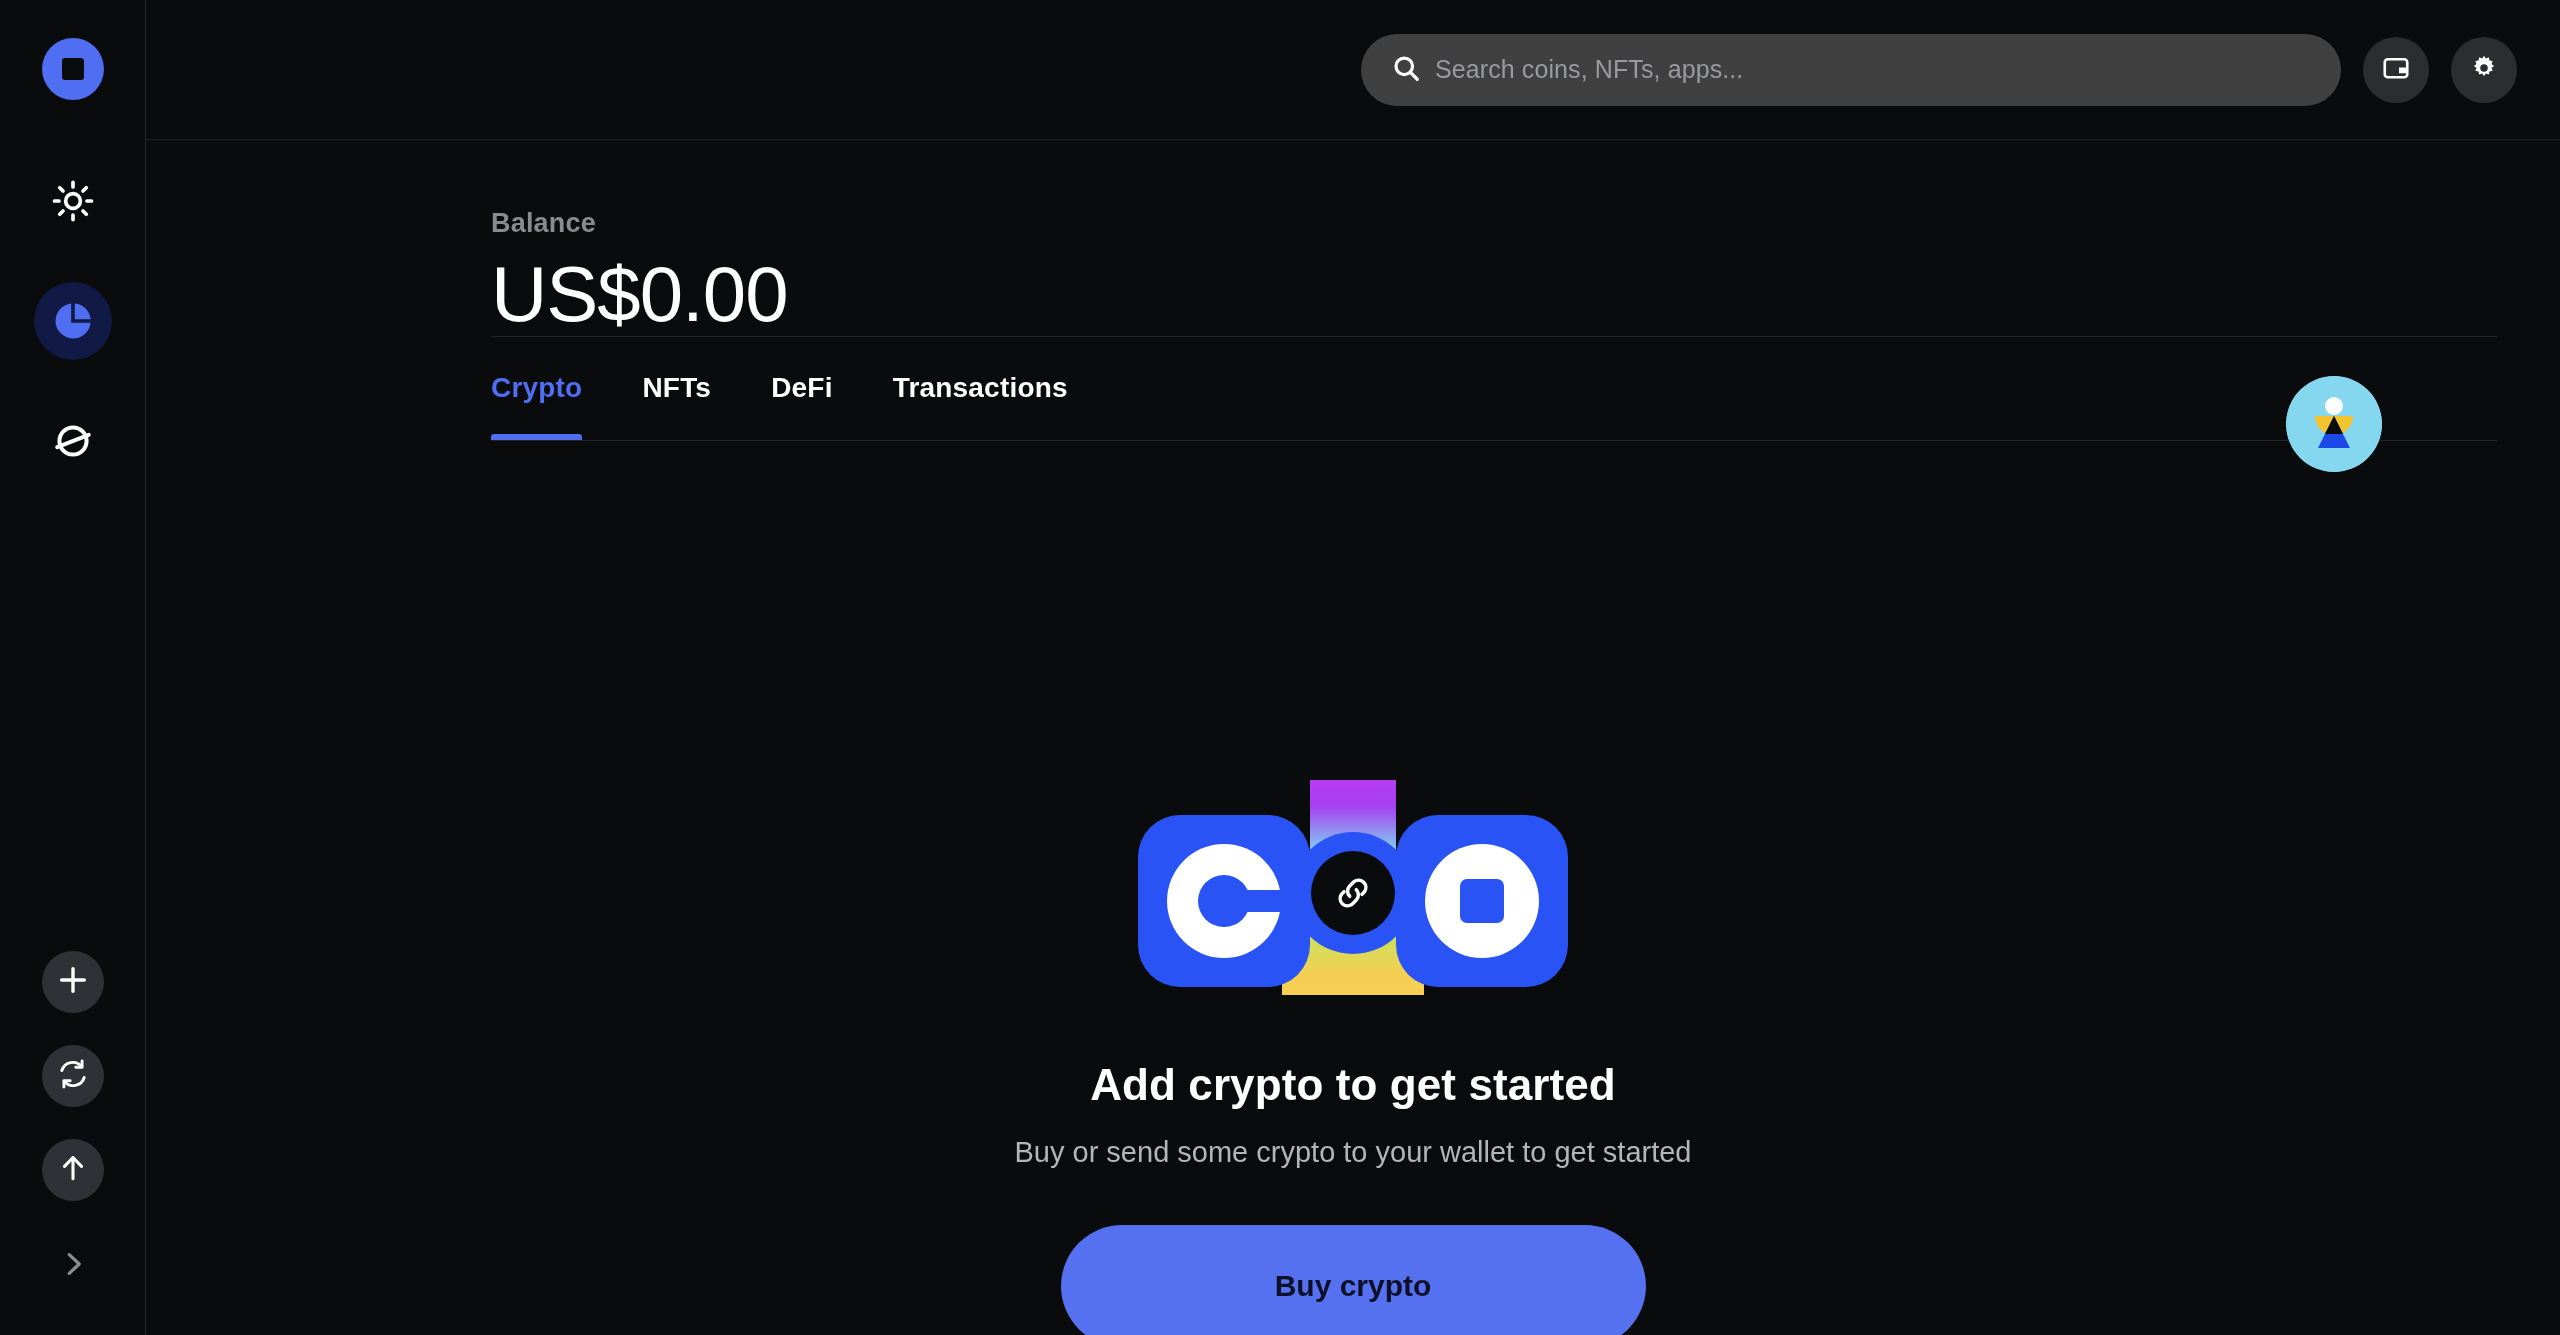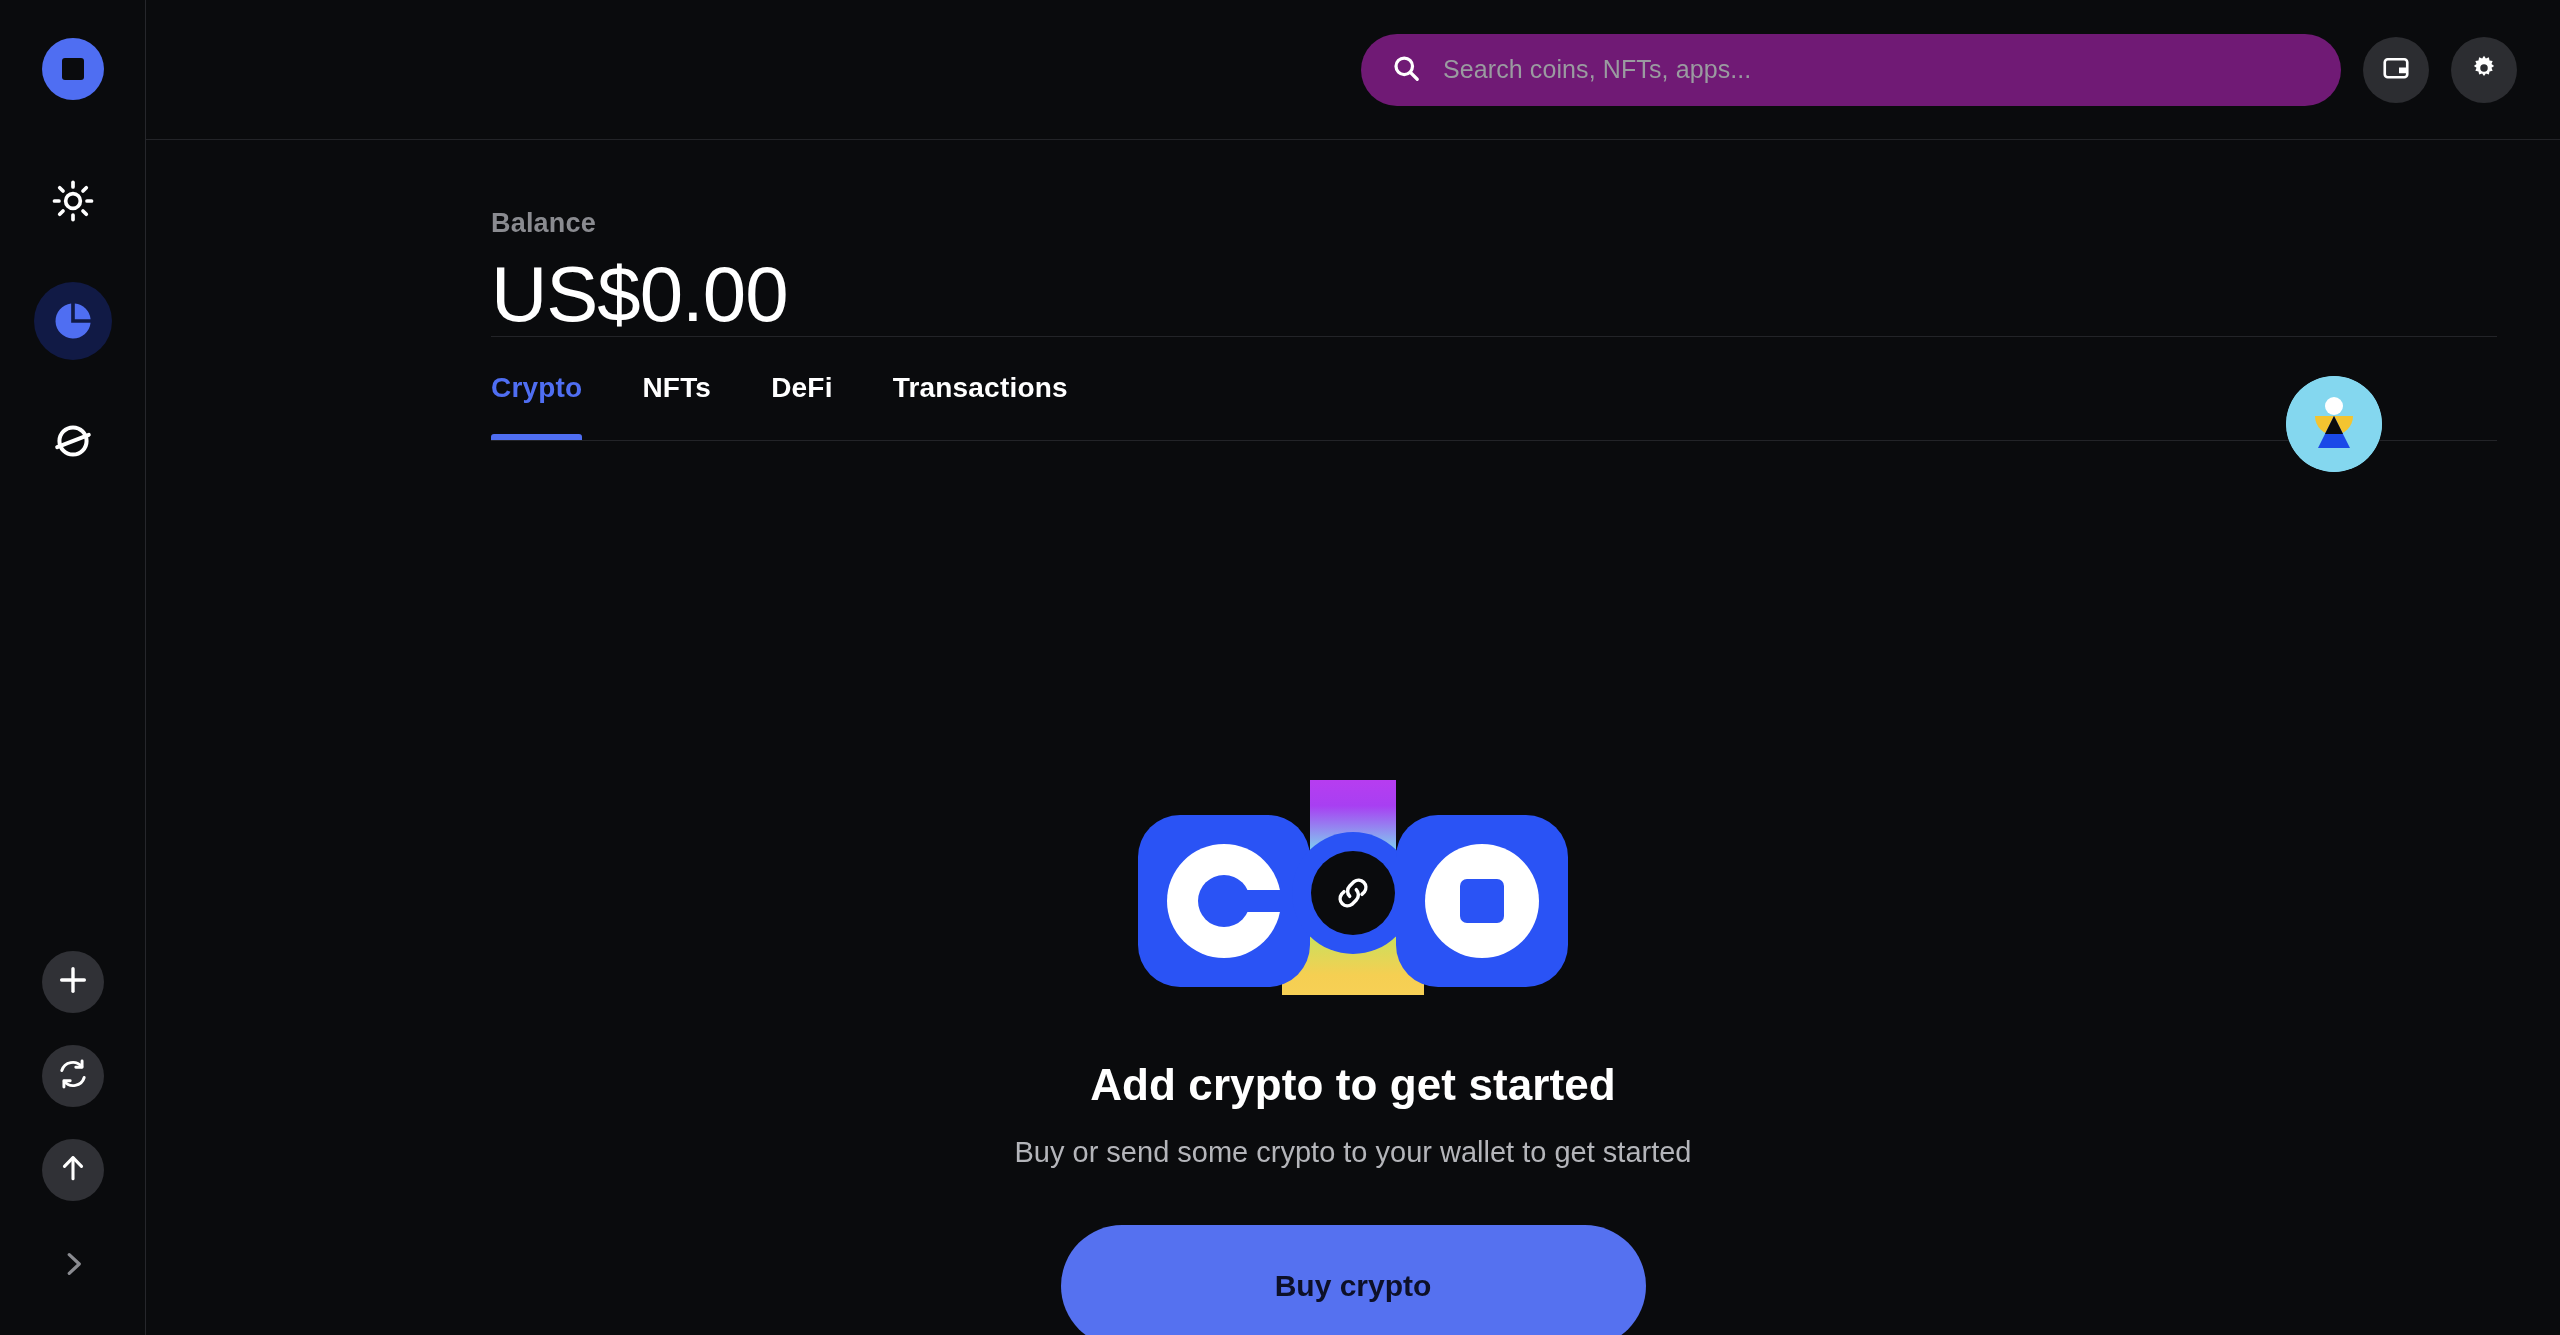--- a/index.html
+++ b/index.html
@@ -56,23 +56,23 @@
   .main { flex:1; display:flex; flex-direction:column; min-width:0; }
 
   .header {
     height:140px; flex:0 0 140px;
     border-bottom:1px solid #232428;
     display:flex; align-items:center; justify-content:flex-end;
     padding-right:43px;
   }
   .search-box {
     width:980px; height:72px;
-    background:#701a75; border-radius:36px;
+    background:#404040; border-radius:36px;
     display:flex; align-items:center;
-    padding:0 30px; gap:22px;
+    padding:0 30px; gap:14px;
   }
   .search-ph { color:#9a9ba0; font-size:25px; letter-spacing:.1px; }
   .hdr-icon-btn {
     width:66px; height:66px; border-radius:50%;
     background:#2c2d31; margin-left:22px;
     display:flex; align-items:center; justify-content:center;
   }
 
   .content { flex:1; position:relative; padding:0 108px 0 345px; }
 

